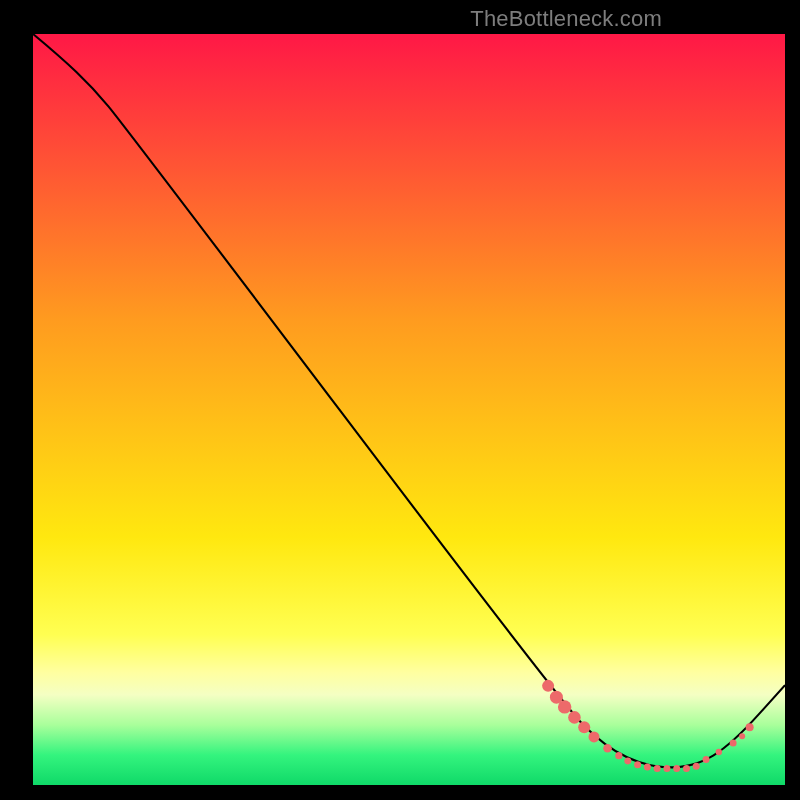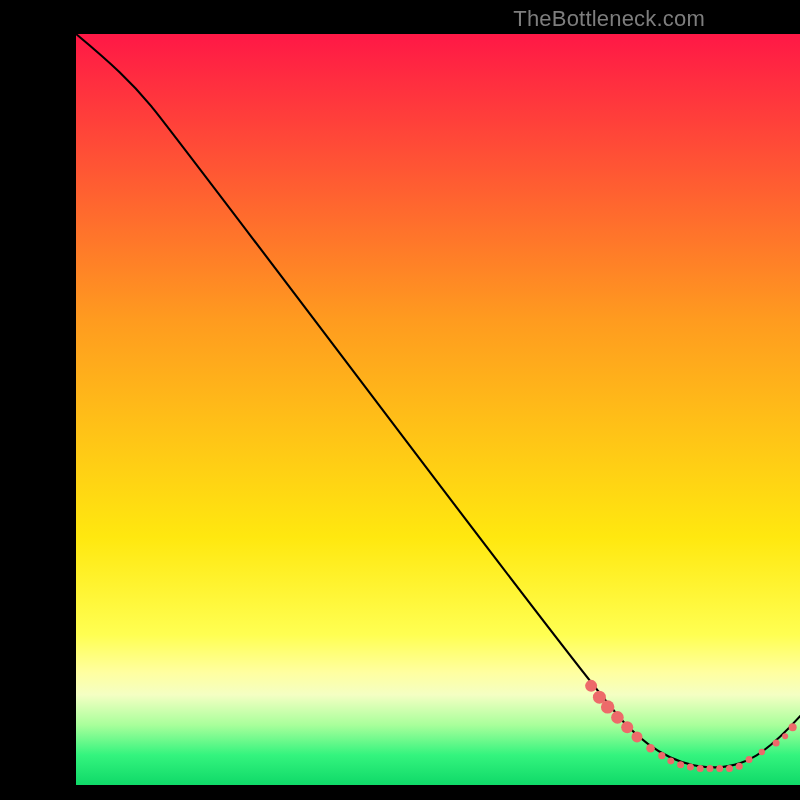--- a/index.html
+++ b/index.html
@@ -7,21 +7,20 @@
     padding: 0;
     width: 800px;
     height: 800px;
     background: #000;
     overflow: hidden;
   }
   .stage {
     position: relative;
     width: 674px;
     height: 800px;
-    margin-left: 43px;
   }
   svg {
     position: absolute;
     left: 0;
     top: 0;
     width: 800px;
     height: 800px;
     display: block;
   }
   .watermark {

